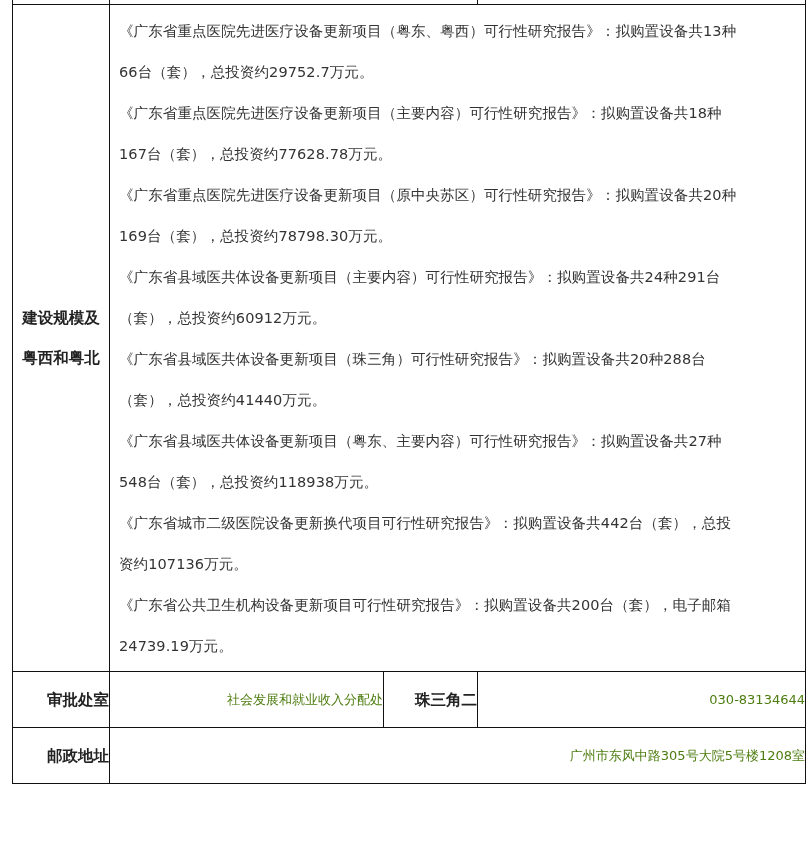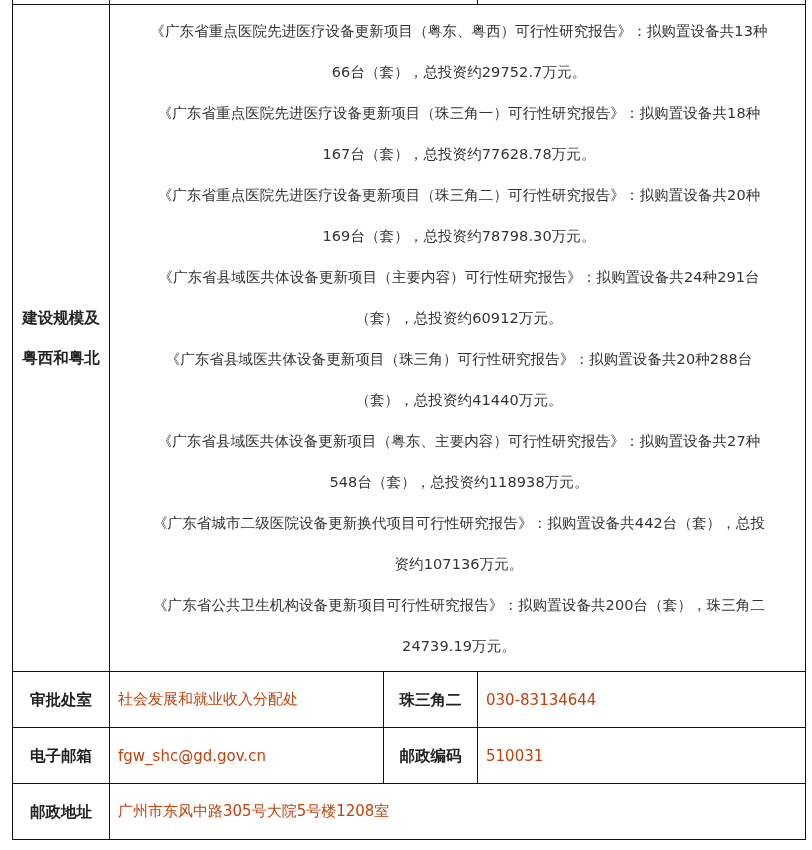--- a/index.html
+++ b/index.html
@@ -2,24 +2,24 @@
 <html><head>
 <meta charset="utf-8">
 <style>
   html, body { margin:0; padding:0; background:#ffffff; }
   body { width:812px; height:850px; position:relative; overflow:hidden;
          font-family:"DejaVu Sans","Liberation Sans",sans-serif; color:#333; }
   table { position:absolute; left:12px; top:-1px; border-collapse:collapse; width:793px; table-layout:fixed; }
   td { border:1.5px solid #111; vertical-align:middle; padding:0; }
   .top-strip td { height:4px; }
   .label { font-weight:bold; color:#222; font-size:15.5px; text-align:center; line-height:40px; }
-  .content { padding:6px 6px 4px 9px;text-align:center; }
+  .content { padding:6px 6px 4px 9px; }
   .para { font-size:14.5px; line-height:41px; color:#333; margin:0 0 0 0; letter-spacing:0.1px; }
-  .val { font-size:15px; padding-left:8px; color:#c2410c; height:55px; }
-  .bottom-row td { height:55px; }
+  .val { font-size:13px; padding-left:8px; color:#4d7c0f; height:55px; }
+  .bottom-row td { height:55px;text-align:right; }
 </style>
 </head>
 <body>
 
 <table>
   <colgroup>
     <col style="width:97px">
     <col style="width:274px">
     <col style="width:94px">
     <col style="width:328px">
@@ -30,39 +30,33 @@
     <td colspan="2"></td>
     <td></td>
   </tr>
   <tr>
     <td class="label">
       <div>建设规模及</div>
       <div>粤西和粤北</div>
     </td>
     <td colspan="3" class="content">
       <div class="para"><span>《广东省重点医院先进医疗设备更新项目（粤东、粤西）可行性研究报告》：拟购置设备共13种</span><br><span>66台（套），总投资约29752.7万元。</span></div>
-      <div class="para"><span>《广东省重点医院先进医疗设备更新项目（珠三角一）可行性研究报告》：拟购置设备共18种</span><br><span>167台（套），总投资约77628.78万元。</span></div>
-      <div class="para"><span>《广东省重点医院先进医疗设备更新项目（珠三角二）可行性研究报告》：拟购置设备共20种</span><br><span>169台（套），总投资约78798.30万元。</span></div>
+      <div class="para"><span>《广东省重点医院先进医疗设备更新项目（主要内容）可行性研究报告》：拟购置设备共18种</span><br><span>167台（套），总投资约77628.78万元。</span></div>
+      <div class="para"><span>《广东省重点医院先进医疗设备更新项目（原中央苏区）可行性研究报告》：拟购置设备共20种</span><br><span>169台（套），总投资约78798.30万元。</span></div>
       <div class="para"><span>《广东省县域医共体设备更新项目（主要内容）可行性研究报告》：拟购置设备共24种291台</span><br><span>（套），总投资约60912万元。</span></div>
       <div class="para"><span>《广东省县域医共体设备更新项目（珠三角）可行性研究报告》：拟购置设备共20种288台</span><br><span>（套），总投资约41440万元。</span></div>
       <div class="para"><span>《广东省县域医共体设备更新项目（粤东、主要内容）可行性研究报告》：拟购置设备共27种</span><br><span>548台（套），总投资约118938万元。</span></div>
       <div class="para"><span>《广东省城市二级医院设备更新换代项目可行性研究报告》：拟购置设备共442台（套），总投</span><br><span>资约107136万元。</span></div>
-      <div class="para"><span>《广东省公共卫生机构设备更新项目可行性研究报告》：拟购置设备共200台（套），珠三角二</span><br><span>24739.19万元。</span></div>
+      <div class="para"><span>《广东省公共卫生机构设备更新项目可行性研究报告》：拟购置设备共200台（套），电子邮箱</span><br><span>24739.19万元。</span></div>
     </td>
   </tr>
   <tr class="bottom-row">
     <td class="label">审批处室</td>
     <td class="val">社会发展和就业收入分配处</td>
     <td class="label">珠三角二</td>
     <td class="val">030-83134644</td>
   </tr>
   <tr class="bottom-row">
-    <td class="label">电子邮箱</td>
-    <td class="val">fgw_shc@gd.gov.cn</td>
-    <td class="label">邮政编码</td>
-    <td class="val">510031</td>
-  </tr>
-  <tr class="bottom-row">
     <td class="label">邮政地址</td>
     <td colspan="3" class="val">广州市东风中路305号大院5号楼1208室</td>
   </tr>
 </tbody>
   </table>
 
 </body></html>

